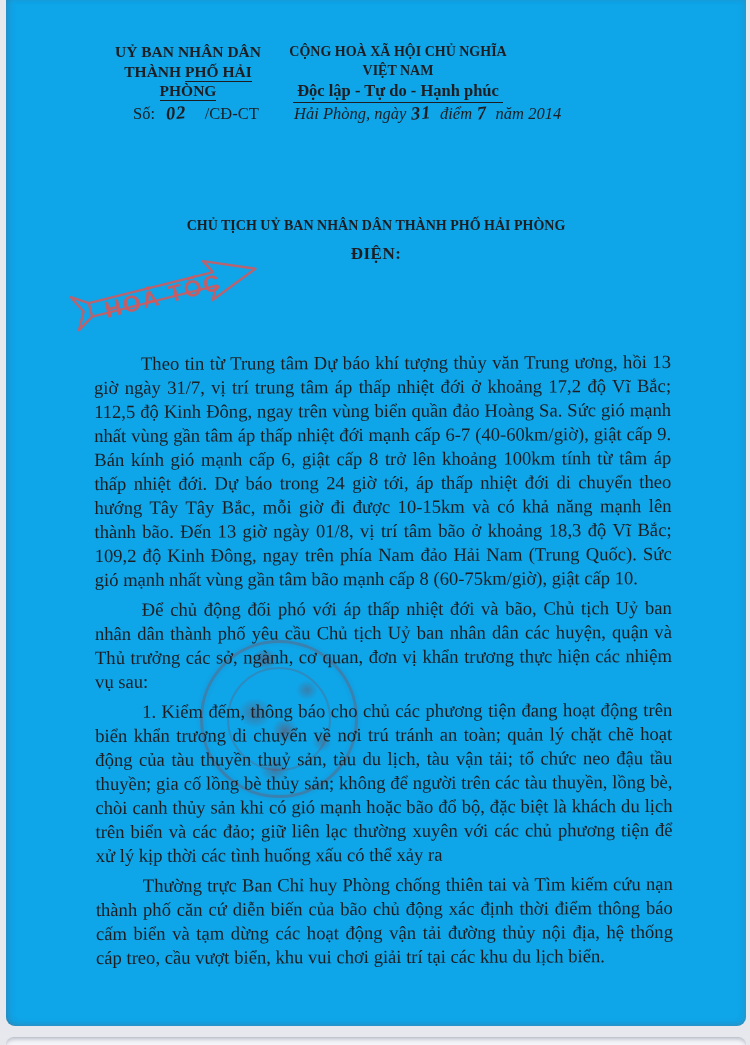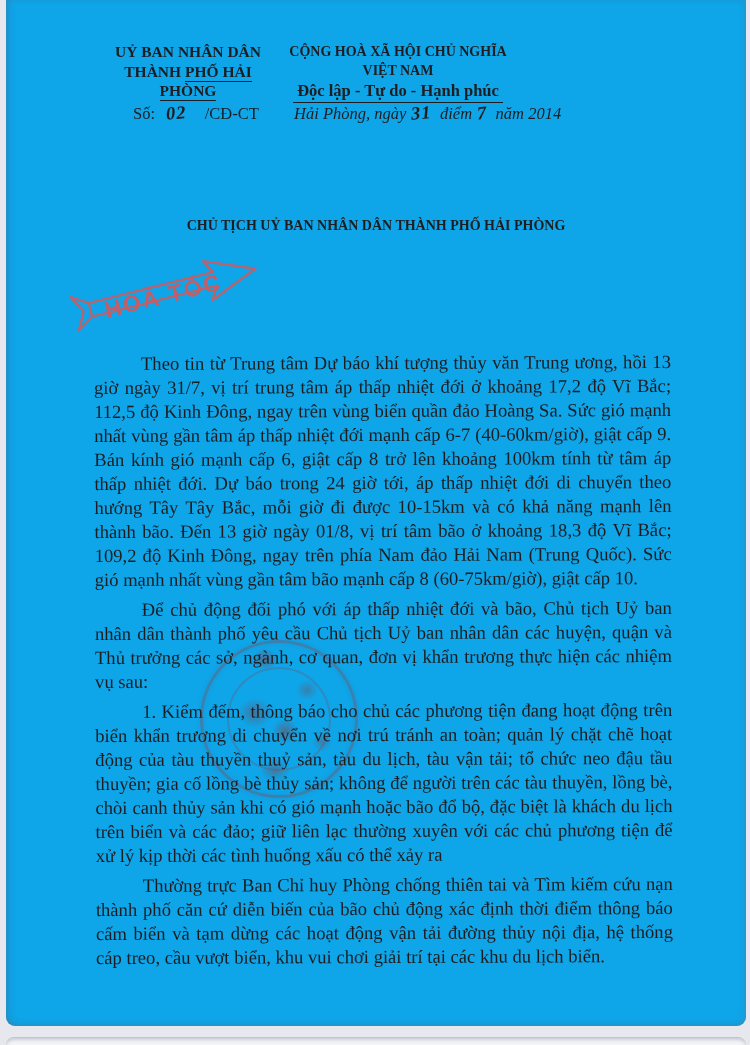--- a/index.html
+++ b/index.html
@@ -93,20 +93,21 @@
 
   <div class="date-line">
     <span>Hải Phòng, ngày</span>
     <span class="handwrite">31</span>
     <span>điểm</span>
     <span class="handwrite">7</span>
     <span>năm 2014</span>
   </div>
 
   <div class="t-center t3">CHỦ TỊCH UỶ BAN NHÂN DÂN THÀNH PHỐ HẢI PHÒNG</div>
+  <div class="t-center t4">ĐIỆN:</div>
 
   <div class="hoatoc">
     <svg width="208" height="92" viewBox="0 0 208 92">
       <g transform="rotate(-14 104 46)" stroke="#d5585b" fill="none" stroke-width="2.4" stroke-linejoin="round" opacity="0.85">
         <path d="M22 39 H150 L143 26 L192 46 L143 66 L150 53 H22"></path>
         <path d="M22 39 L6 29 L15 46 L6 63 L22 53 Z"></path>
       </g>
       <text x="36" y="58" transform="rotate(-14 104 46)" fill="#d5585b" opacity="0.9" font-family="Liberation Sans, sans-serif" font-size="23" font-weight="bold" letter-spacing="2">HOẢ TỐC</text>
     </svg>
   </div>

